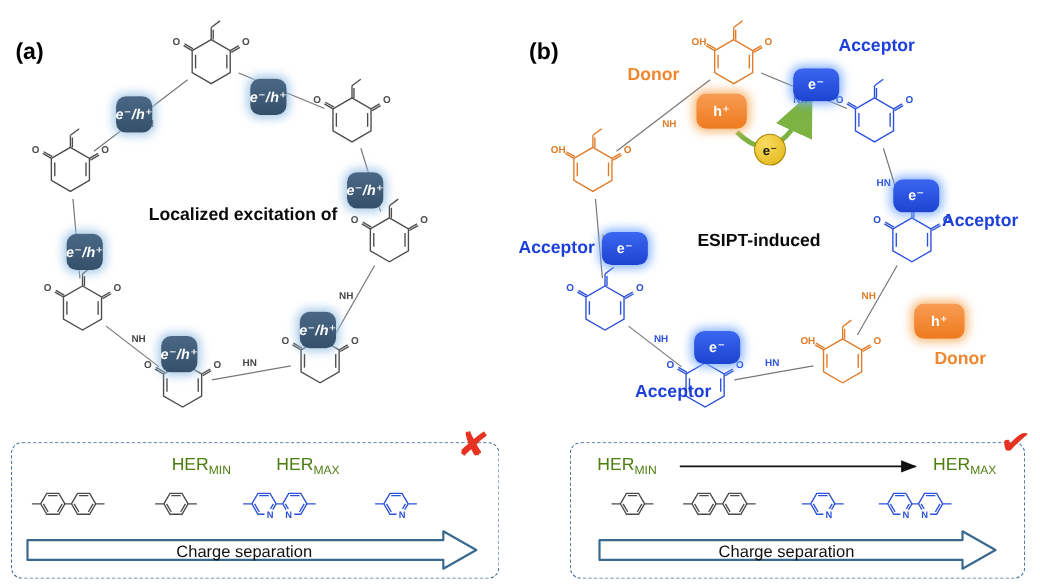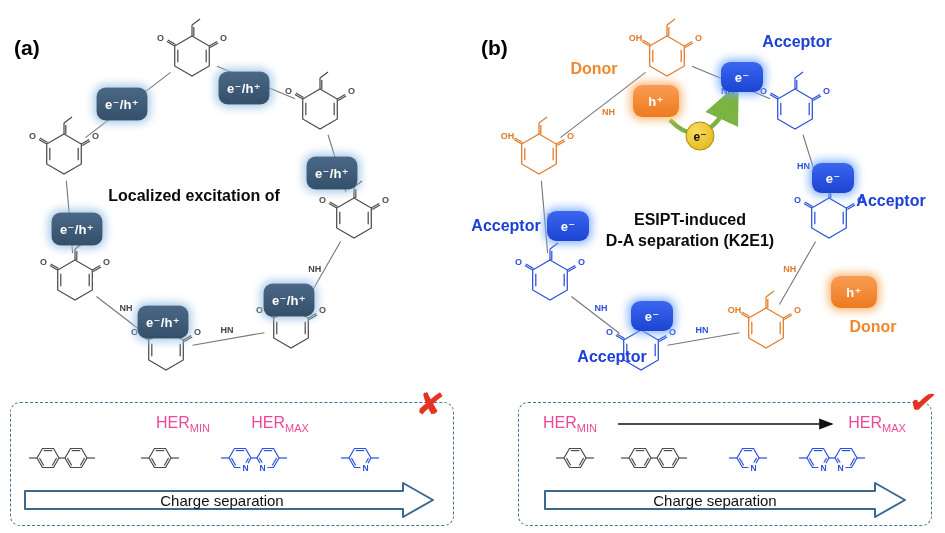--- a/index.html
+++ b/index.html
@@ -5,32 +5,32 @@
   html,body{margin:0;padding:0;background:#ffffff;}
   .figure{position:relative;width:945px;height:533px;background:#fff;overflow:hidden;
           font-family:"Liberation Sans","DejaVu Sans",sans-serif;color:#111;}
   svg{position:absolute;}
   svg text{font-family:"Liberation Sans","DejaVu Sans",sans-serif;}
   .mc{top:0;width:470px;height:400px;}
   .panel-label{position:absolute;font-size:21px;font-weight:bold;color:#000;}
   .caption{position:absolute;font-size:16px;font-weight:bold;text-align:center;line-height:1.3;color:#0a0a0a;}
   .badge{position:absolute;transform:translate(-50%,-50%);display:flex;align-items:center;justify-content:center;
          color:#fff;font-weight:bold;border-radius:9px;font-size:13px;letter-spacing:.3px;}
-  .badge-dark{width:51px;height:33px;background:linear-gradient(#4a6886,#344f69);
-         box-shadow:0 0 9px 3px rgba(155,195,230,.85);}
+  .badge-dark{width:33px;height:33px;background:linear-gradient(#4a6886,#344f69);
+         box-shadow:0 0 9px 3px rgba(155,195,230,.85);font-style:italic;}
   .badge-orange{width:46px;height:32px;background:linear-gradient(#f89c54,#ee7a1e);
          box-shadow:0 0 9px 3px rgba(250,180,110,.9);}
   .badge-blue{width:42px;height:30px;background:linear-gradient(#3a66f0,#1c44d0);
          box-shadow:0 0 9px 3px rgba(120,170,255,.85);}
   .fl{position:absolute;transform:translate(-50%,-50%);font-size:16px;font-weight:bold;white-space:nowrap;}
   .e-circle{position:absolute;transform:translate(-50%,-50%);width:27px;height:27px;border-radius:50%;
          background:radial-gradient(circle at 35% 30%,#f8dc60,#e2b312);border:1px solid #a88600;
          display:flex;align-items:center;justify-content:center;font-size:12px;font-weight:bold;color:#141414;}
   .verdict-box{position:absolute;border:1.6px dashed #4a7096;border-radius:10px;background:#fff;}
-  .her{position:absolute;transform:translate(-50%,-50%);font-size:16px;color:#ec4899;white-space:nowrap;}
+  .her{position:absolute;transform:translate(-50%,-50%);font-size:16px;color:#4d7c0f;white-space:nowrap;}
   .her sub{font-size:11px;}
   .verdict{position:absolute;transform:translate(-50%,-50%) rotate(8deg);color:#e63222;font-size:33px;font-weight:bold;}
   .bigArrow{fill:#ffffff;stroke:#3a698f;stroke-width:2;stroke-linejoin:round;}
   .arrowText{text-anchor:middle;font-size:15px;fill:#101010;}
 </style>
 </head>
 <body>
 
 <div class="figure">
 
@@ -266,26 +266,25 @@
       <text x="125.98739684764723" y="310.8663840980586" text-anchor="middle" font-size="9" font-weight="bold" fill="#2b50d9" stroke="none">NH</text>
       <line x1="72.65178868219368" y1="253.10230672330943" x2="66.34821131780632" y2="180.89769327669057" stroke="#777" stroke-width="1.1"></line>
       <text x="78.46589775889686" y="219.21726289406456" text-anchor="middle" font-size="9" font-weight="bold" fill="#e07b28" stroke="none">HN</text>
       <line x1="85.43814997336378" y1="137.58641642664335" x2="170.56185002663622" y2="72.41358357335665" stroke="#777" stroke-width="1.1"></line>
       <text x="133.47119452445222" y="115.14604999112126" text-anchor="middle" font-size="9" font-weight="bold" fill="#e07b28" stroke="none">NH</text>
     </svg>
 
   <div class="panel-label" style="left:14px;top:36px">(a)</div>
   <div class="panel-label" style="left:481px;top:36px">(b)</div>
 
-  <div class="caption" style="left:74px;top:186px;width:240px">
+  <div class="caption" style="left:101px;top:186px;width:240px">
     <div>Localized excitation of</div>
   </div>
   <div class="caption" style="left:575px;top:210px;width:230px">
     <div>ESIPT-induced</div>
-    <div>D-A separation (K2E1)</div>
   </div>
 
   <div class="e-circle" style="left:700px;top:136px">e⁻</div>
 
   <div class="verdict-box" style="left:10px;top:402px;width:442px;height:122px"></div>
   <div class="verdict-box" style="left:518px;top:402px;width:412px;height:122px"></div>
 
   <div class="her" style="left:183px;top:424px"><span>HER</span><sub>MIN</sub></div>
   <div class="her" style="left:280px;top:424px"><span>HER</span><sub>MAX</sub></div>
   <div class="her" style="left:570px;top:424px"><span>HER</span><sub>MIN</sub></div>

